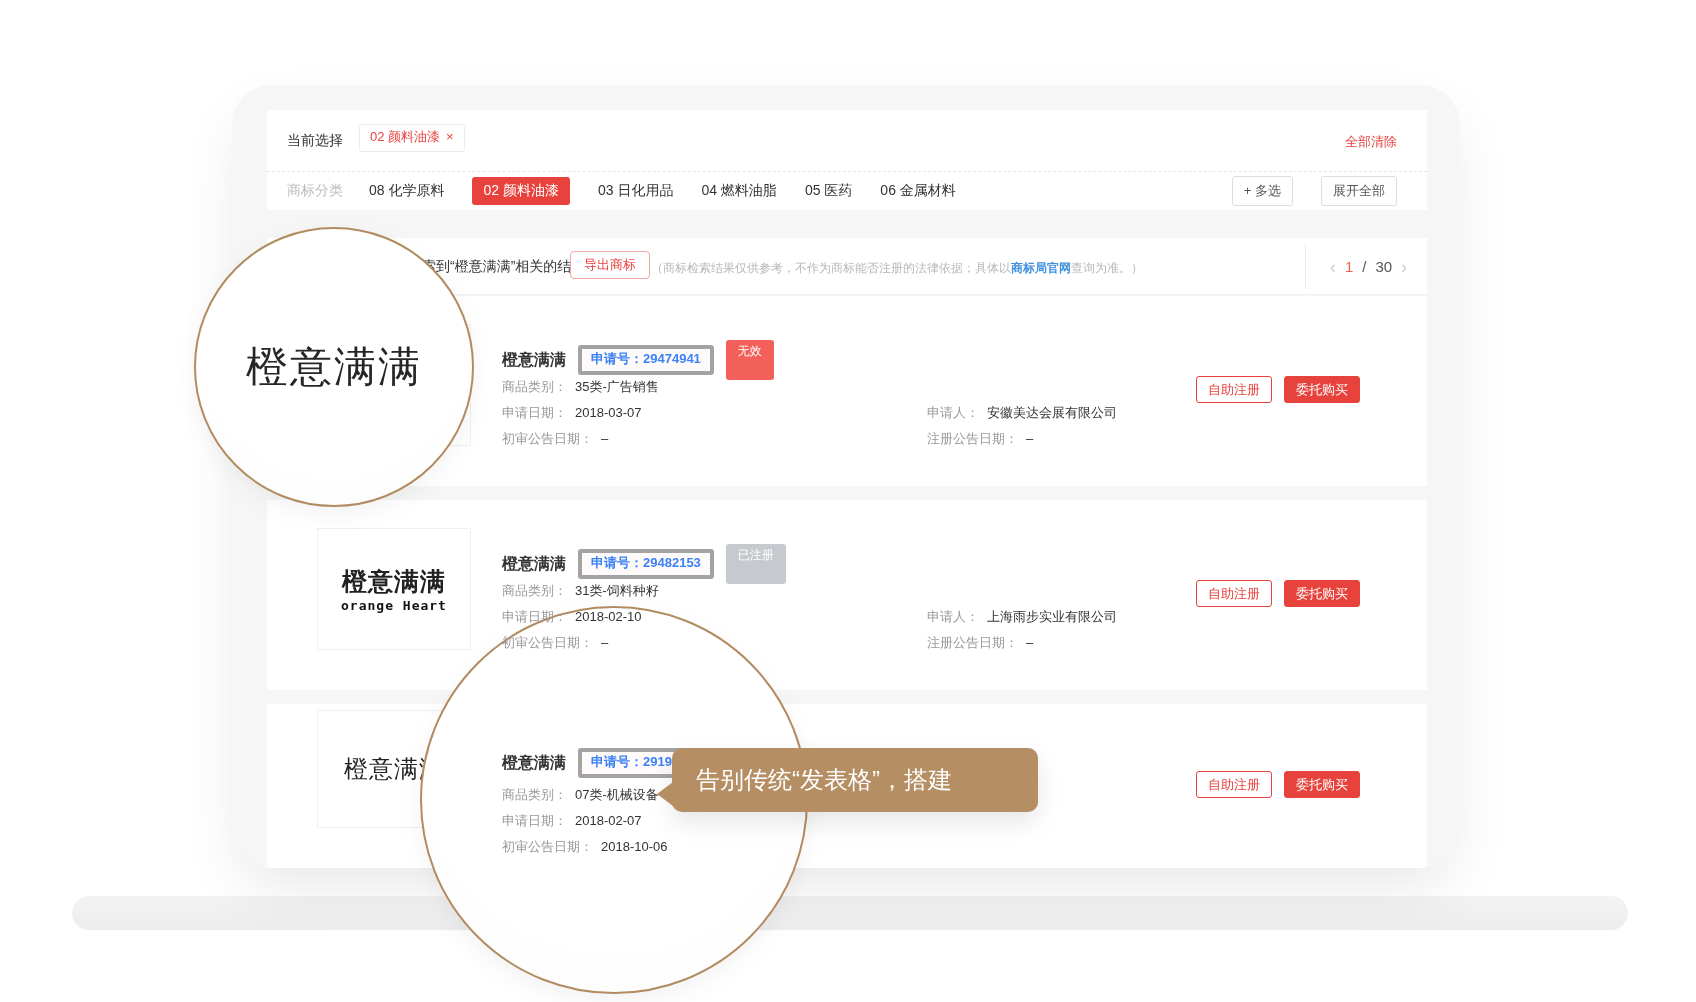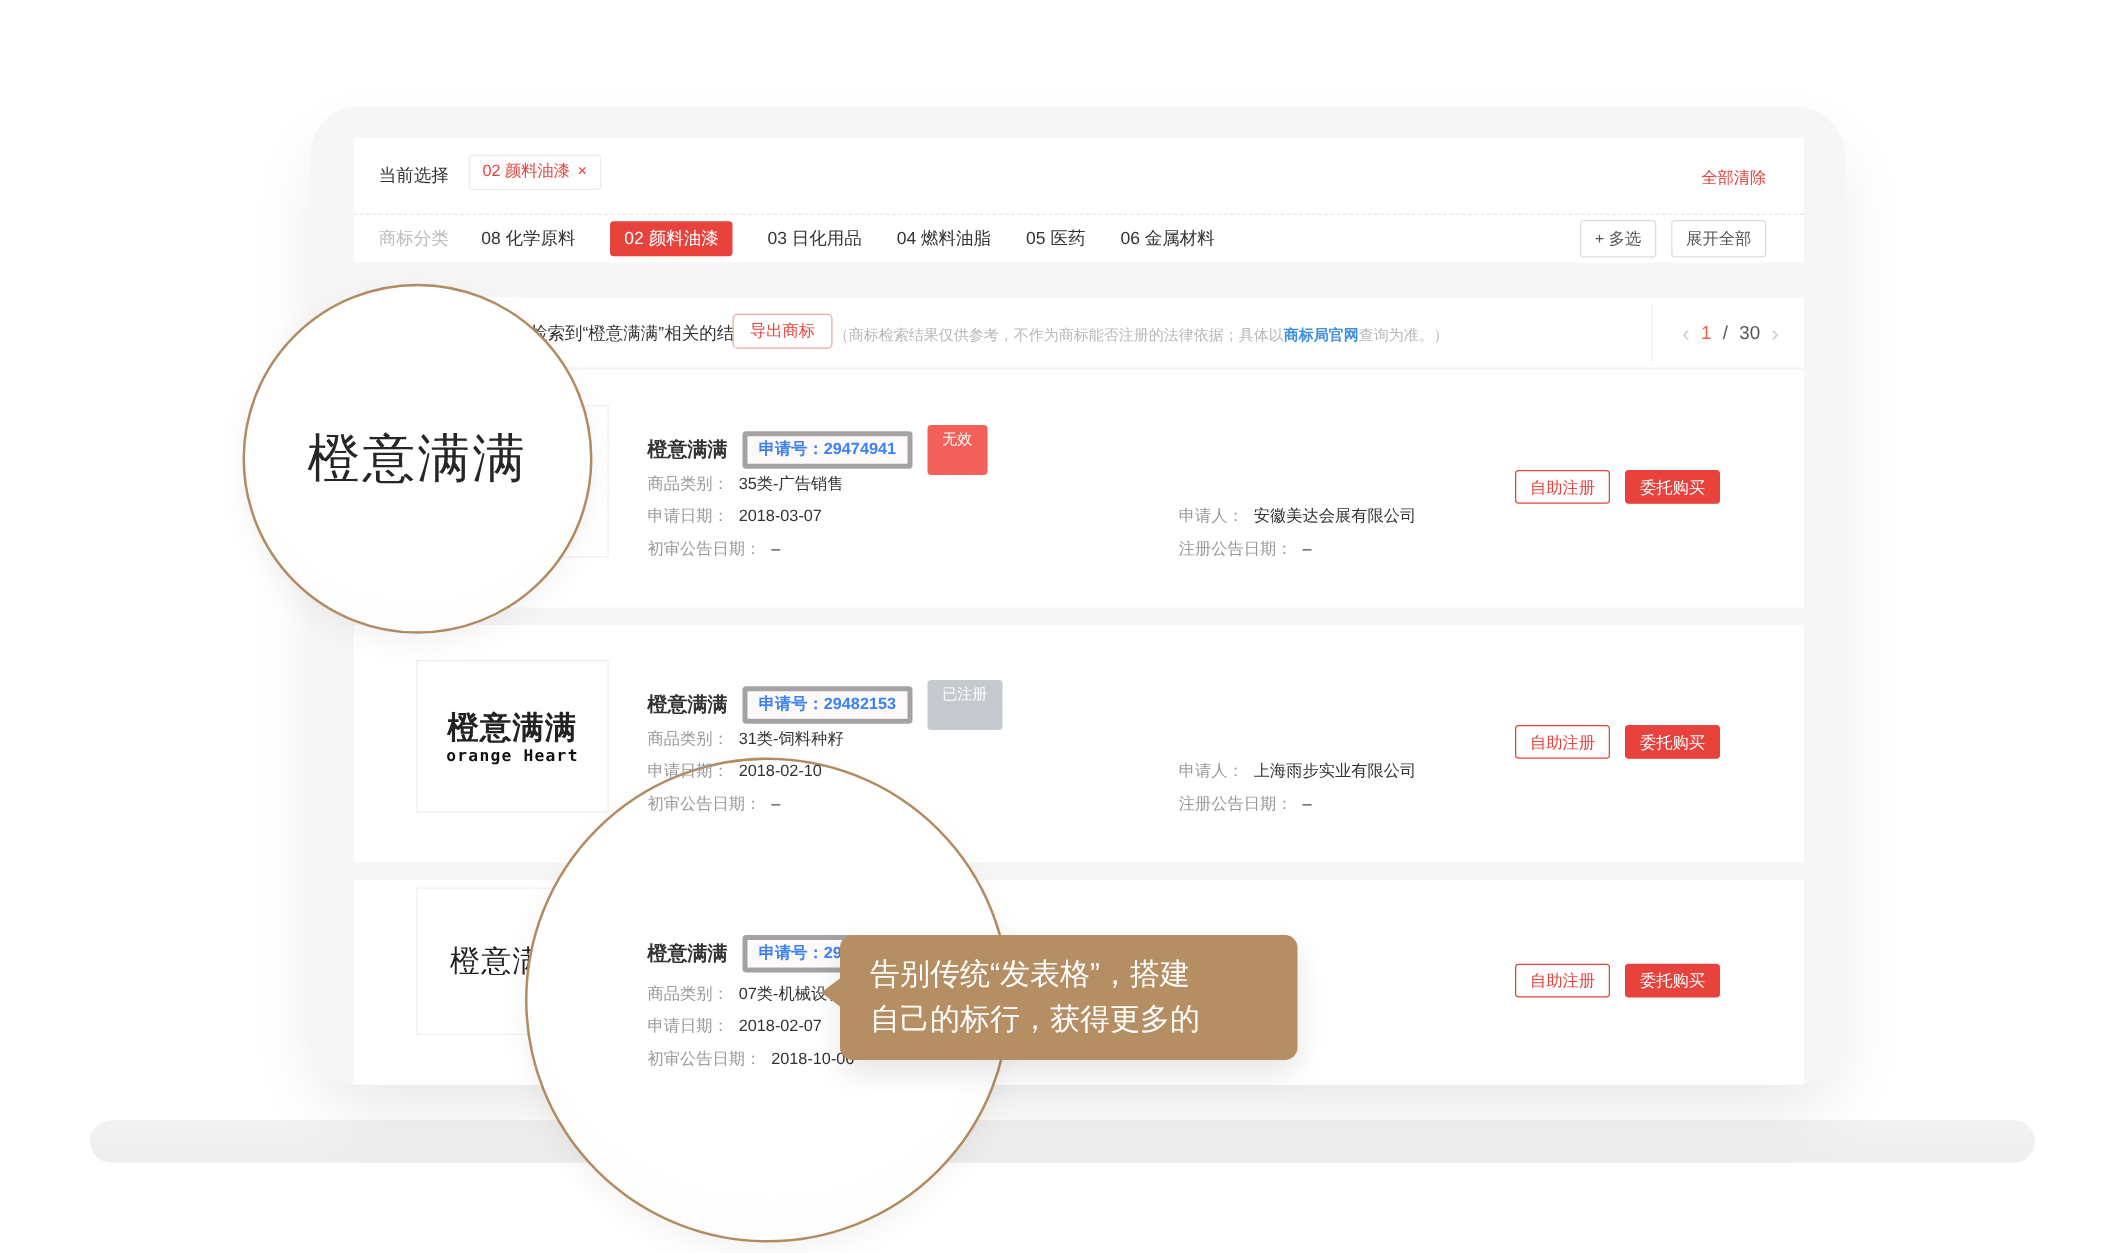--- a/index.html
+++ b/index.html
@@ -4,37 +4,37 @@
 <style>
   html,body{margin:0;padding:0;background:#fff;}
   body{font-family:"Liberation Sans","DejaVu Sans",sans-serif;color:#333;}
   .stage{position:relative;width:1696px;height:1002px;background:#fff;overflow:hidden;}
 
   
   .base-bar{position:absolute;left:72px;top:896px;width:1556px;height:34px;border-radius:17px;
     background:linear-gradient(#f3f3f4,#ededee);}
 
   
-  .window{position:absolute;left:248px;top:85px;width:1228px;height:783px;border-radius:40px;
+  .window{position:absolute;left:232px;top:85px;width:1228px;height:783px;border-radius:40px;
     background:#f6f6f7;box-shadow:0 25px 60px -10px rgba(0,0,0,.10);overflow:hidden;}
 
   .card{position:absolute;background:#fff;}
   .header-card{left:35px;top:25px;width:1160px;height:100px;}
   .hc-row-a{position:absolute;left:0;top:0;width:100%;height:62px;border-bottom:1px dashed #e7e7e7;box-sizing:border-box;}
   .cur-label{position:absolute;left:20px;top:22px;font-size:14px;color:#333;}
   .sel-tag{position:absolute;left:92px;top:14px;height:26px;line-height:24px;padding:0 10px;border:1px solid #ebebeb;
     border-radius:3px;background:#fff;color:#e8423d;font-size:13px;cursor:pointer;}
   .sel-tag .x{margin-left:6px;color:#e8423d;}
   .clear-all{position:absolute;right:30px;top:23px;font-size:13px;color:#e8423d;cursor:pointer;}
   .hc-row-b{position:absolute;left:0;top:62px;width:100%;height:38px;display:flex;align-items:center;}
   .cat-label{margin-left:20px;font-size:14px;color:#bbb;flex:0 0 auto;}
   .cat-items{display:flex;align-items:center;margin-left:26px;gap:28px;}
   .cat-item{font-size:14px;color:#333;cursor:pointer;white-space:nowrap;}
   .cat-item.active{background:#e8423d;color:#fff;padding:5px 11px;border-radius:3px;}
-  .cat-actions{margin-left:auto;margin-right:30px;display:flex;gap:12px;}
+  .cat-actions{margin-left:auto;margin-right:30px;display:flex;gap:28px;}
   .ghost-btn{border:1px solid #ddd;background:#fff;color:#555;font-size:13px;padding:5px 11px;border-radius:3px;cursor:pointer;
     font-family:inherit;}
 
   .results{position:absolute;left:35px;top:153px;width:1160px;height:630px;background:transparent;}
   .summary-bar{position:absolute;left:0;top:0;width:1160px;height:57px;background:#fff;border-bottom:1px solid #f1f1f1;box-sizing:border-box;}
   .summary-text{position:absolute;left:141px;top:20px;font-size:14px;color:#333;white-space:nowrap;}
   .summary-text .count{color:#e8423d;margin:0 3px;}
   .export-btn{position:absolute;left:303px;top:13px;height:28px;padding:0 13px;background:#fff;border:1px solid #f0a7a2;
     color:#e8423d;font-size:13px;border-radius:4px;cursor:pointer;font-family:inherit;}
   .disclaimer{position:absolute;left:384px;top:22px;font-size:12px;color:#b8b8b8;white-space:nowrap;}
@@ -209,15 +209,14 @@
 
   <div class="magnifier circle2"></div>
   <div class="magnifier circle1">
     <span class="big-mark">橙意满满</span>
   </div>
 
 
   <div class="tooltip tooltip2">
     <span class="arrow"></span>
     <div class="tline">告别传统“发表格”，搭建</div>
-    <div class="tline">自己的标行，获得更多的</div>
   </div>
 </div>
 
 </body></html>

